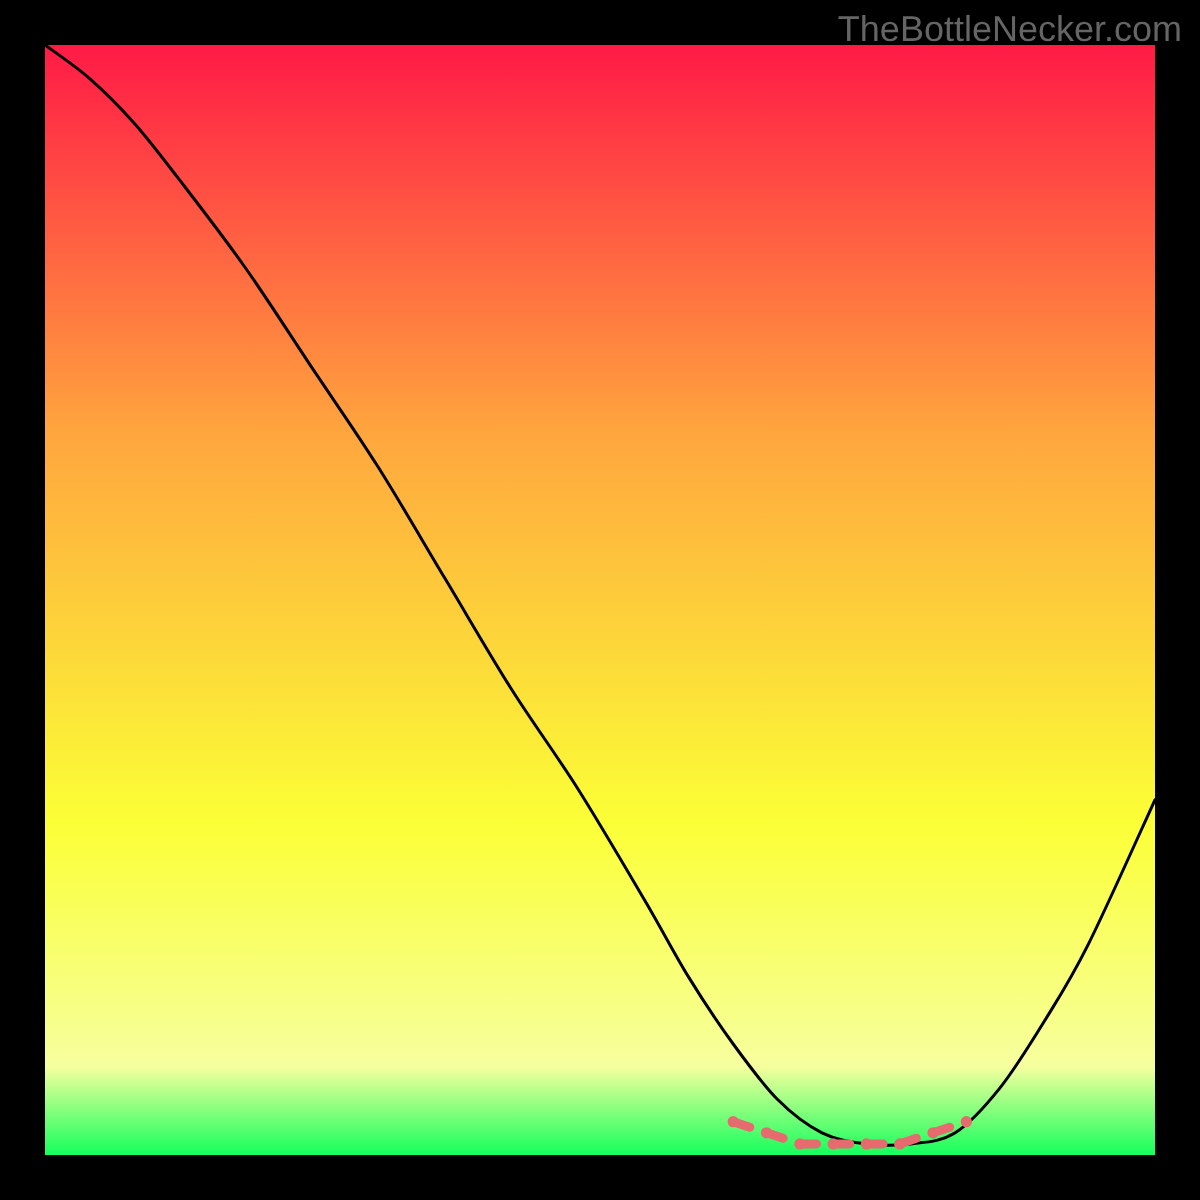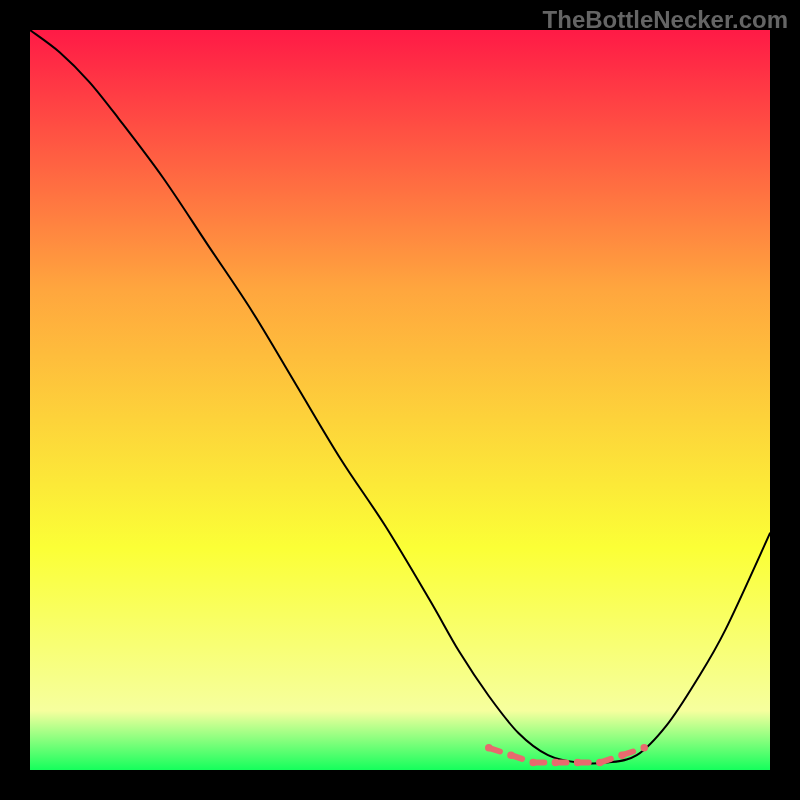--- a/index.html
+++ b/index.html
@@ -16,21 +16,21 @@
     width: 800px;
     height: 800px;
     background: #000;
   }
   .watermark {
     position: absolute;
     top: 6px;
     right: 12px;
     color: #656565;
     font-size: 24px;
-    font-weight: bold;
+    font-weight: normal;
     z-index: 10;
     font-family: Arial, sans-serif;
   }
   .plot-area {
     position: absolute;
     left: 30px;
     top: 30px;
     width: 740px;
     height: 740px;
   }

